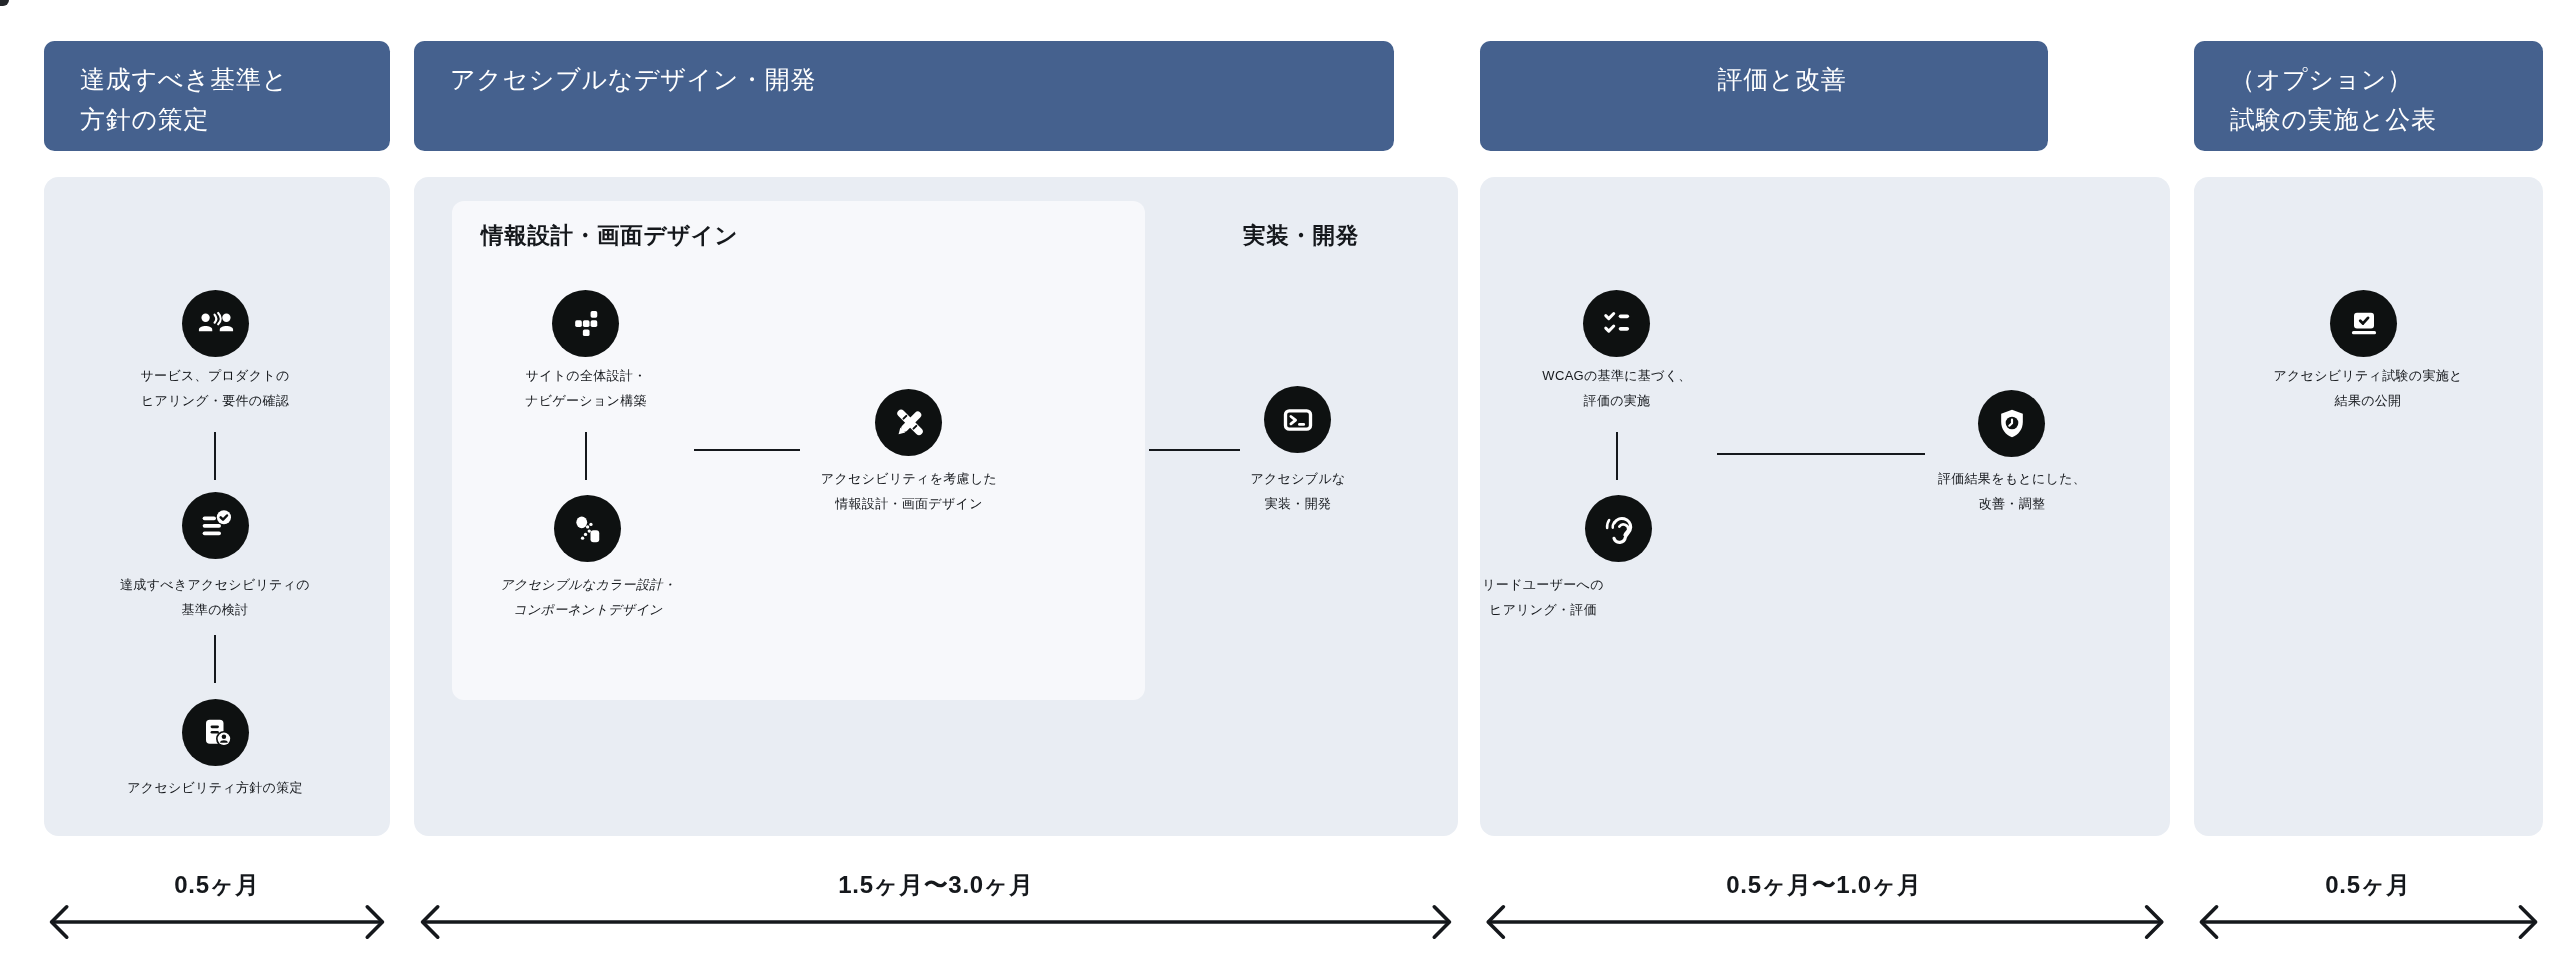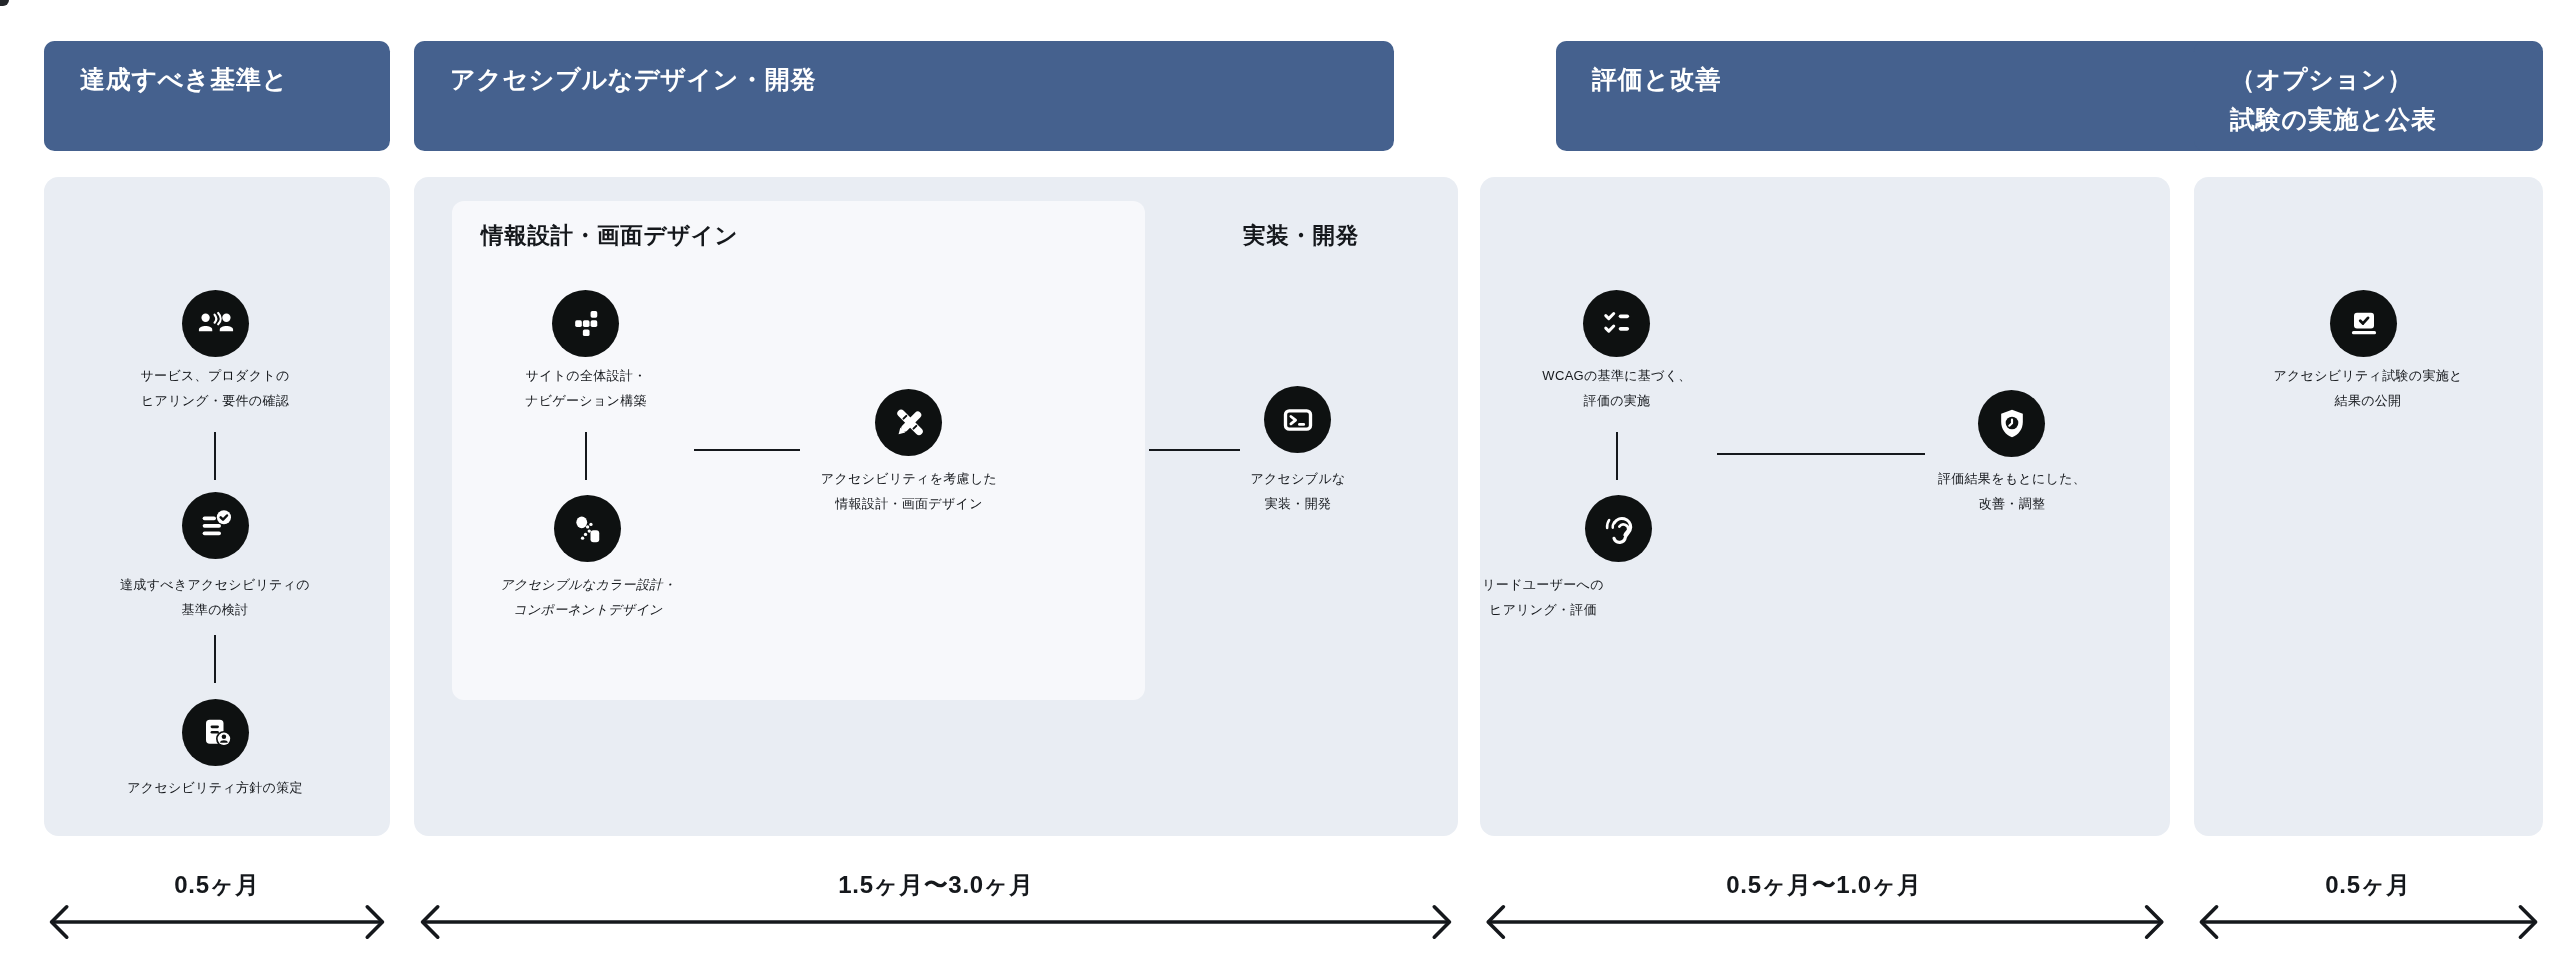--- a/index.html
+++ b/index.html
@@ -10,21 +10,21 @@
   }
   .canvas{position:relative;width:2576px;height:964px;background:#ffffff;}
   .corner-artifact{
     position:absolute;left:0;top:0;width:8.6px;height:6px;
     background:#23262a;border-bottom-right-radius:6.6px;
   }
   .phase-header{
     position:absolute;top:41px;height:110px;box-sizing:border-box;
     background:var(--header-bg,#45618e);
     border-radius:10.6px;color:var(--header-text,#ffffff);
-    font-size:25px;font-weight:700;line-height:40px;
+    font-size:25px;font-weight:400;line-height:40px;
     padding:18px 0 0 36px;letter-spacing:0.7px;
   }
   .phase-panel{
     position:absolute;top:177px;height:659px;
     background:var(--panel-bg,#e9edf3);border-radius:14.5px;
   }
   .group-box{
     position:absolute;background:var(--inner-panel-bg,#f7f8fb);border-radius:12px;
   }
   .group-title{
@@ -57,20 +57,21 @@
   }
 </style>
 </head>
 <body>
 
 <div class="canvas">
   <div class="corner-artifact"></div>
 
   <div class="phase-header" style="left:44px;width:346px;">
     <div>達成すべき基準と</div>
+    <div>方針の策定</div>
   </div>
   <div class="phase-panel" style="left:44px;width:346px;"></div>
 
   <div class="circle-icon" style="left:182px;top:290px;">
     <svg viewBox="0 0 48 48" fill="#ffffff">
       <circle cx="11.5" cy="16.5" r="5"></circle>
       <path d="M3.5 31c0-6 16-6 16 0v1.6h-16z"></path>
       <circle cx="36.5" cy="16.5" r="5"></circle>
       <path d="M28.5 31c0-6 16-6 16 0v1.6h-16z"></path>
       <path d="M22.3 12.8c2.6 3 2.6 6.6 0 9.6" stroke="#ffffff" stroke-width="2.6" fill="none" stroke-linecap="round"></path>
@@ -188,21 +189,21 @@
     <div>実装・開発</div>
   </div>
 
   <div class="duration-label" style="left:936px;">1.5ヶ月〜3.0ヶ月</div>
   <svg class="arrow-svg" style="left:414px;width:1044px;" viewBox="0 0 1580 88">
     <line x1="12" y1="44" x2="1568" y2="44"></line>
     <polyline points="34,21 11,44 34,67"></polyline>
     <polyline points="1546,21 1569,44 1546,67"></polyline>
   </svg>
 
-  <div class="phase-header" style="left:1556px;width:690px;">
+  <div class="phase-header" style="left:1480px;width:568px;text-align:center;">
     <div>評価と改善</div>
   </div>
   <div class="phase-panel" style="left:1480px;width:690px;"></div>
 
   <div class="circle-icon" style="left:1583px;top:290px;">
     <svg viewBox="0 0 48 48" fill="#ffffff">
       <path d="M10.5 14l3.6 3.6 6-6.2" stroke="#ffffff" stroke-width="3.6" fill="none" stroke-linecap="round" stroke-linejoin="round"></path>
       <rect x="26" y="12.6" width="12.5" height="4.4" rx="2.2"></rect>
       <path d="M10.5 29l3.6 3.6 6-6.2" stroke="#ffffff" stroke-width="3.6" fill="none" stroke-linecap="round" stroke-linejoin="round"></path>
       <rect x="26" y="27.6" width="12.5" height="4.4" rx="2.2"></rect>

